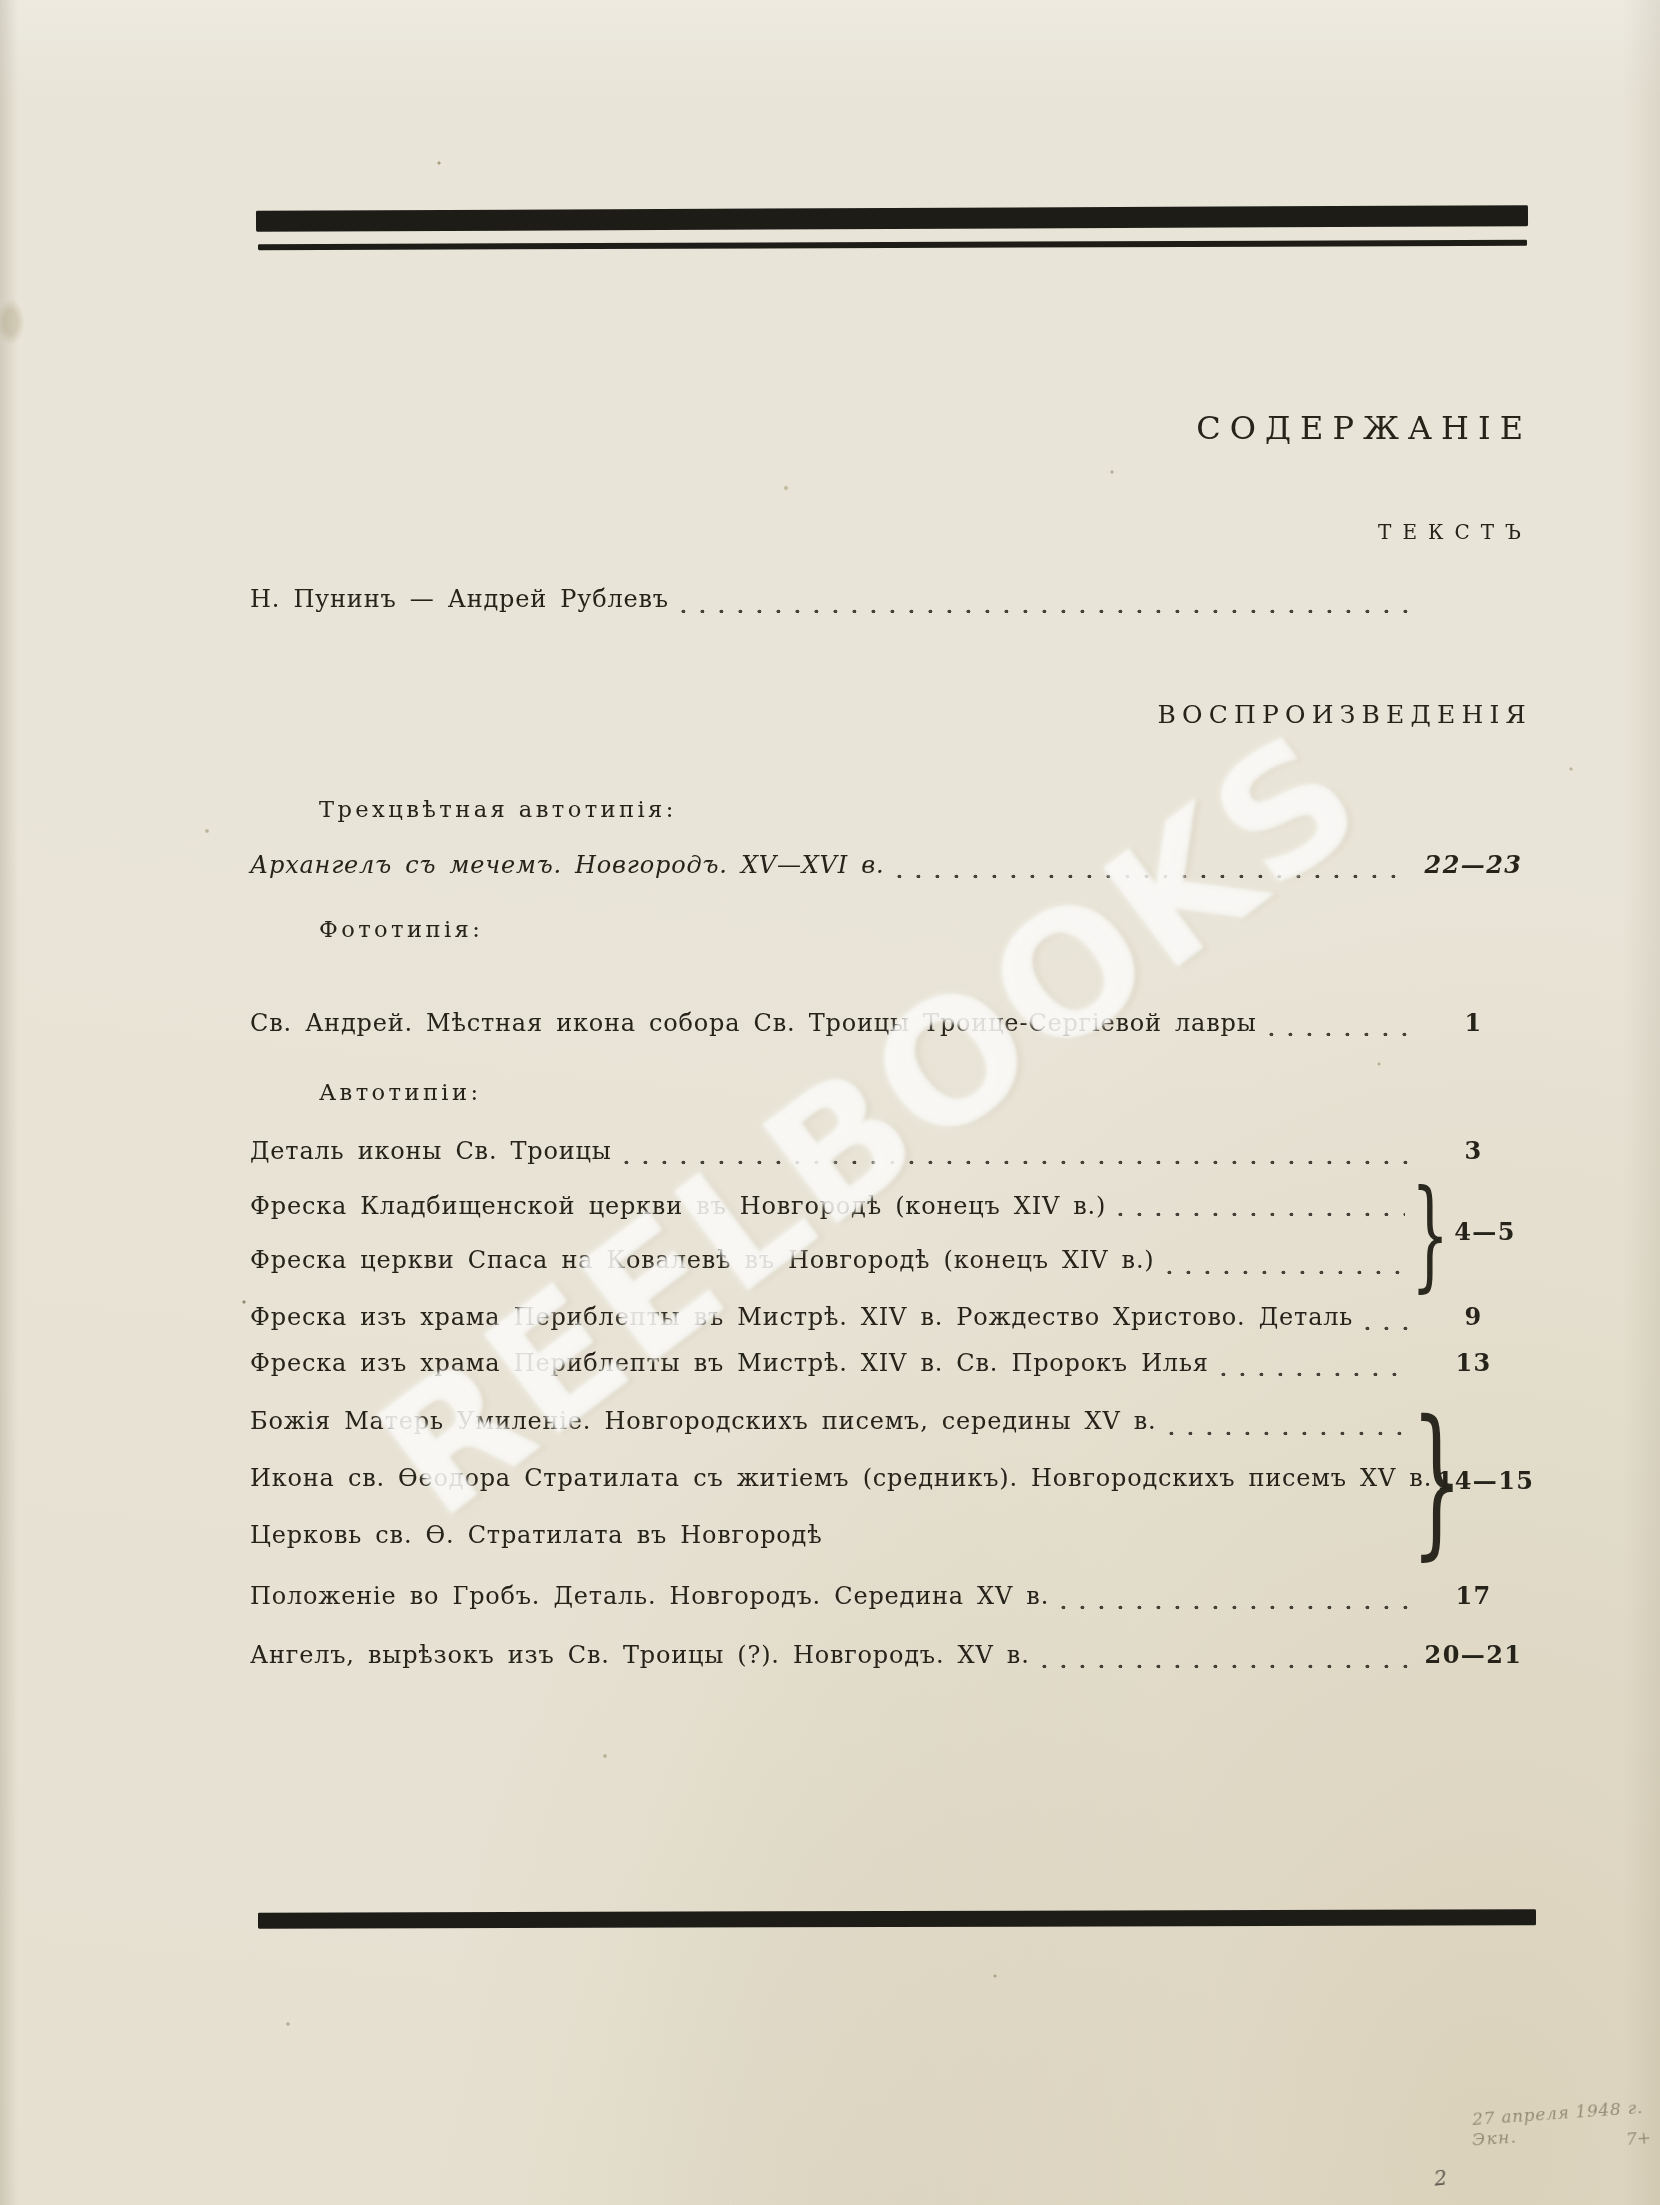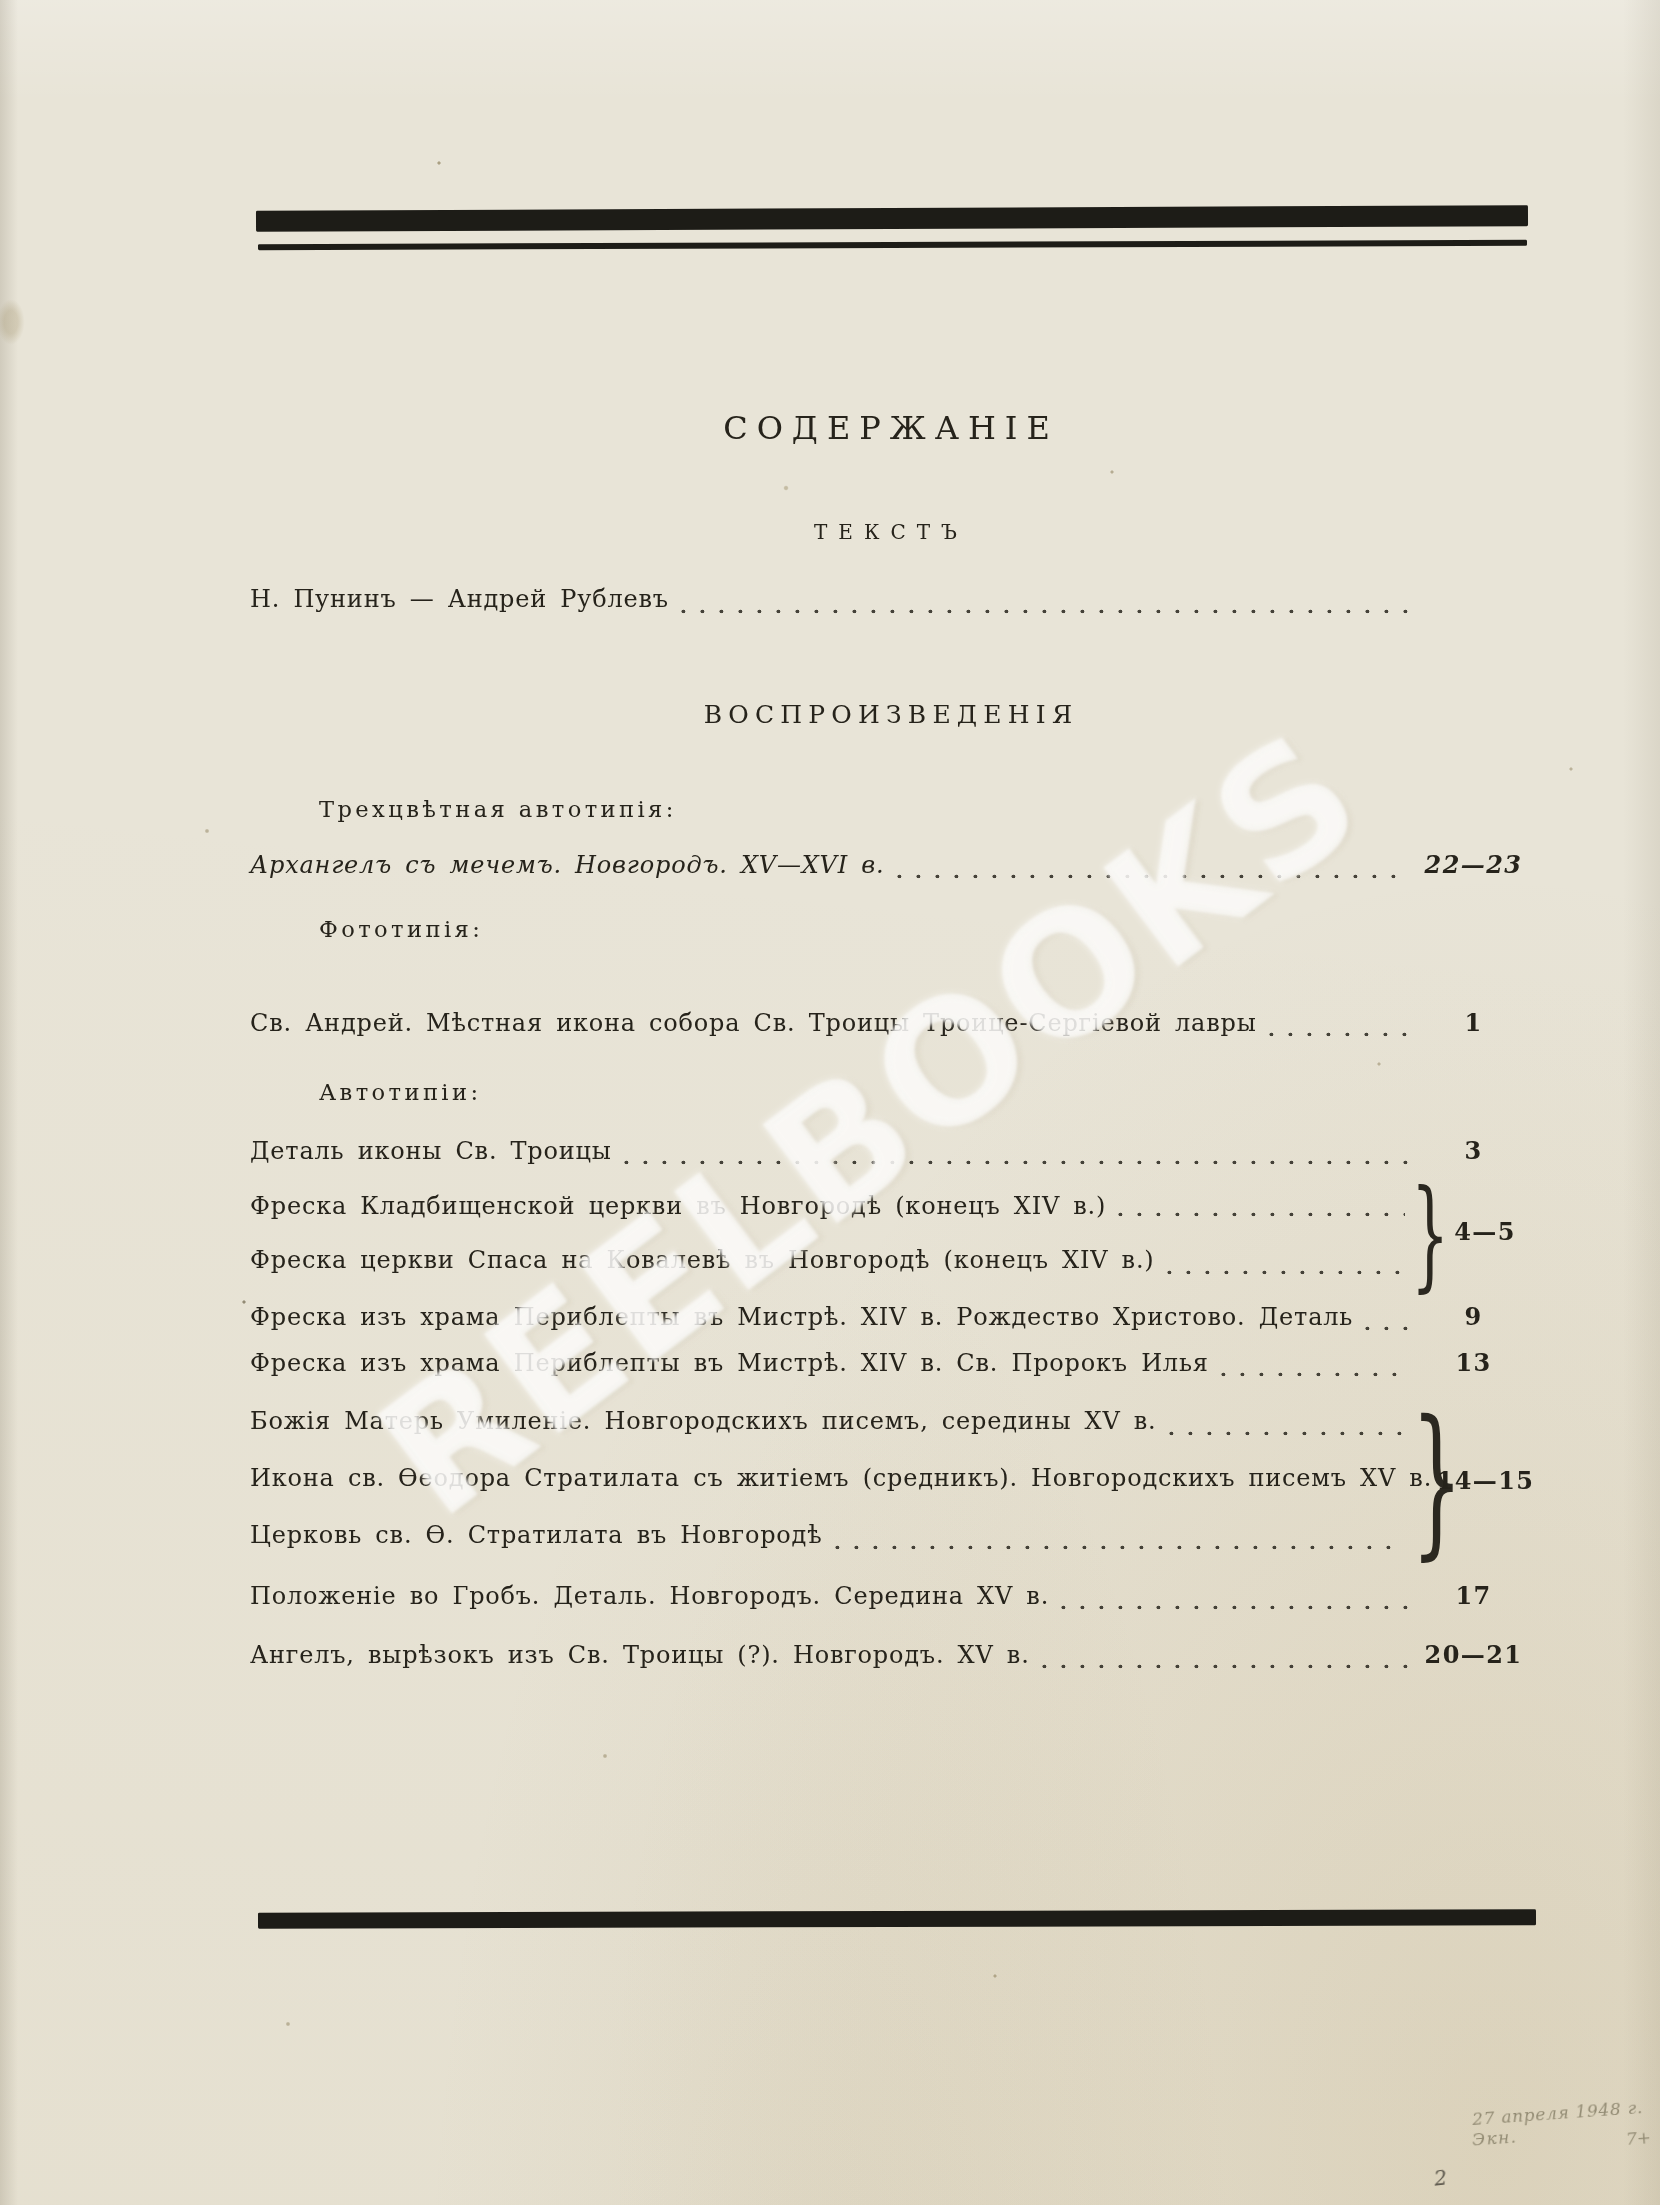--- a/index.html
+++ b/index.html
@@ -31,21 +31,21 @@
       radial-gradient(3.4px 3.4px at 786px 488px, rgba(130,112,66,0.35) 0 1.4px, rgba(130,112,66,0) 2.7px),
       radial-gradient(2.7px 2.7px at 288px 2024px, rgba(120,104,62,0.4) 0 1.2px, rgba(120,104,62,0) 2.4px),
       radial-gradient(16.5px 27.4px at 11px 322px, rgba(150,132,86,0.25) 0 6.9px, rgba(150,132,86,0) 13.7px),
       radial-gradient(2.1px 2.1px at 244px 1302px, rgba(90,80,52,0.6) 0 1.1px, rgba(90,80,52,0) 2.1px);
   }
   .rule{position:absolute;background:#1d1c17;border-radius:1.4px;}
   .rule-top-thick{left:256px;top:208px;width:1272px;height:21px;transform:rotate(-0.25deg);}
   .rule-top-thin{left:258px;top:242px;width:1269px;height:6.2px;transform:rotate(-0.2deg);}
   .rule-bottom{left:258px;top:1911px;width:1278px;height:16px;transform:rotate(-0.15deg);}
   .content{position:absolute;left:250px;top:0;width:1282px;height:100%;}
-  .hdr{position:absolute;left:0;width:100%;text-align:center;margin:0;font-weight:normal;white-space:nowrap;}
+  .hdr{position:absolute;left:0;width:100%;text-align:right;margin:0;font-weight:normal;white-space:nowrap;}
   .title{top:409px;font-size:32px;letter-spacing:9px;}
   .h-text{top:520px;font-size:20px;letter-spacing:11px;}
   .h-repr{top:700px;font-size:25px;letter-spacing:6.2px;}
   .sub{position:absolute;left:69px;font-size:22.6px;letter-spacing:3.4px;white-space:nowrap;}
   .sub-three{top:796px;}
   .sub-photo{top:916px;}
   .sub-auto{top:1079px;}
   .row{
     position:absolute;left:0;width:1282px;height:32px;
     display:flex;align-items:baseline;
@@ -57,21 +57,21 @@
     flex:1 1 auto;min-width:0;height:23px;align-self:flex-end;
     margin:0 6.9px 2.7px 12.3px;
     background-image:radial-gradient(circle at 2.4px 2.7px, rgba(41,38,30,0.85) 1.6px, rgba(41,38,30,0) 2.3px);
     background-size:19px 5.5px;background-repeat:repeat-x;background-position:0 100%;
   }
   .row.nodots .leader{background-image:none;}
   .row .pg{flex:0 0 117px;text-align:center;font-weight:bold;letter-spacing:1.4px;}
   .r0{top:585px;}  .r1{top:850px;font-style:italic;} .r2{top:1008px;} .r3{top:1136px;}
   .g1a{top:1188px;align-items:flex-end;} .g1b{top:1246px;}
   .r6{top:1302px;} .r7{top:1348px;}
-  .g2a{top:1407px;} .g2b{top:1464px;} .g2c{top:1521px;}
+  .g2a{top:1407px;} .g2b{top:1464px;} .g2c{top:1521px;flex-direction:column;}
   .r11{top:1581px;} .r12{top:1640px;}
   .brace{
     position:absolute;left:1161px;color:#2b2820;font-weight:normal;
     transform:scaleX(0.5);transform-origin:left center;pointer-events:none;
   }
   .brace1{top:1174px;font-size:120px;line-height:120px;}
   .brace2{top:1398px;font-size:163px;line-height:163px;}
   .gpg{position:absolute;font-size:24px;font-weight:bold;letter-spacing:1.4px;text-align:center;}
   .gpg1{left:1180px;top:1217px;width:110px;}
   .gpg2{left:1174px;top:1466px;width:123px;}

